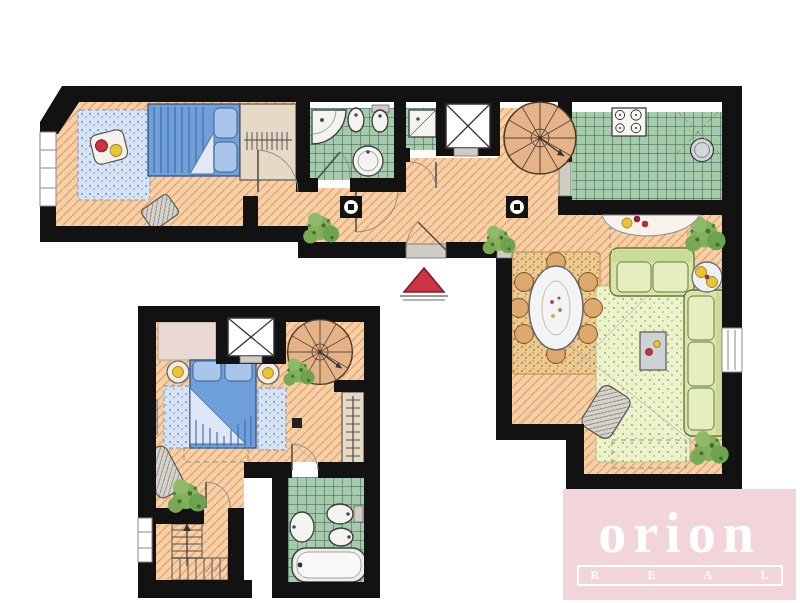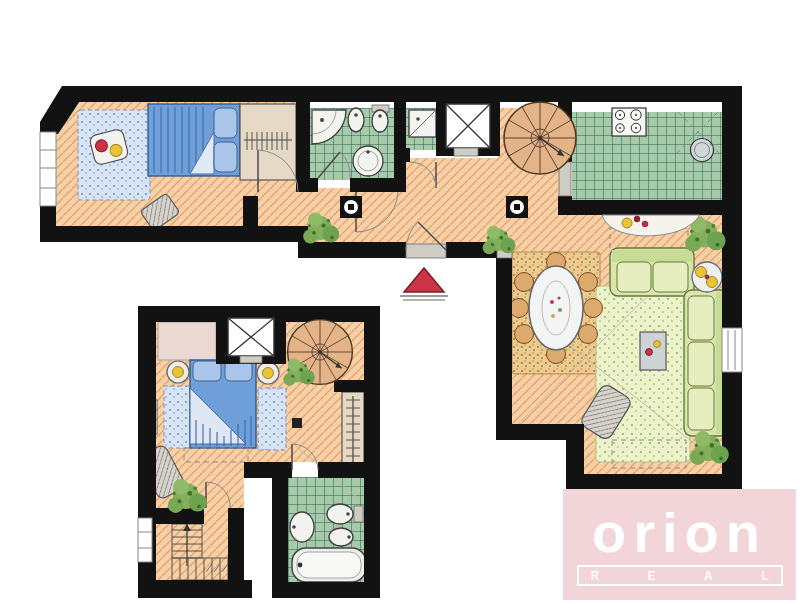--- a/index.html
+++ b/index.html
@@ -1,17 +1,17 @@
 <!DOCTYPE html>
 <html style="--wall: #121212; --wood_floor: #f7d0a6; --wood_line: #e2a271; --tile_green: #a5cbab; --tile_line: #2f5d47; --bed_blue: #6f9fd8; --pillow_blue: #a9c5e9; --rug_blue: #d8e4f4; --rug_dining: #eeca92; --rug_living: #ecf2cc; --sofa_green: #d8e6a8; --plant_green: #6da24f; --stair_tan: #e4b488; --accent_red: #cc3344; --accent_yellow: #e8c437; --logo_pink: #f2d5d8; --logo_white: #ffffff;"><head>
 <meta charset="utf-8">
 <style>
   html,body{margin:0;padding:0;background:#ffffff;}
   .stage{position:relative;width:800px;height:603px;background:#fff;overflow:hidden;
-         font-family:Liberation Sans, sans-serif;}
+         font-family:Liberation Serif, serif;}
   svg{position:absolute;left:0;top:0;}
   
   .wall{fill:var(--wall,#121212);}
   .wood{fill:url(#patWood);}
   .tile{fill:url(#patTile);}
   .rugblue{fill:url(#patRugBlue);stroke:#7f93bb;stroke-width:1;stroke-dasharray:4 3;}
   .rugtan{fill:url(#patRugTan);stroke:#b98a4a;stroke-width:1;}
   .rugliv{fill:url(#patRugLiv);stroke:#b9c48a;stroke-width:1;}
   .fix{fill:#f3f3f0;stroke:#3c3c3c;stroke-width:1.3;}
   .gray{fill:#cfccc4;stroke:#6b6b6b;stroke-width:.8;}

